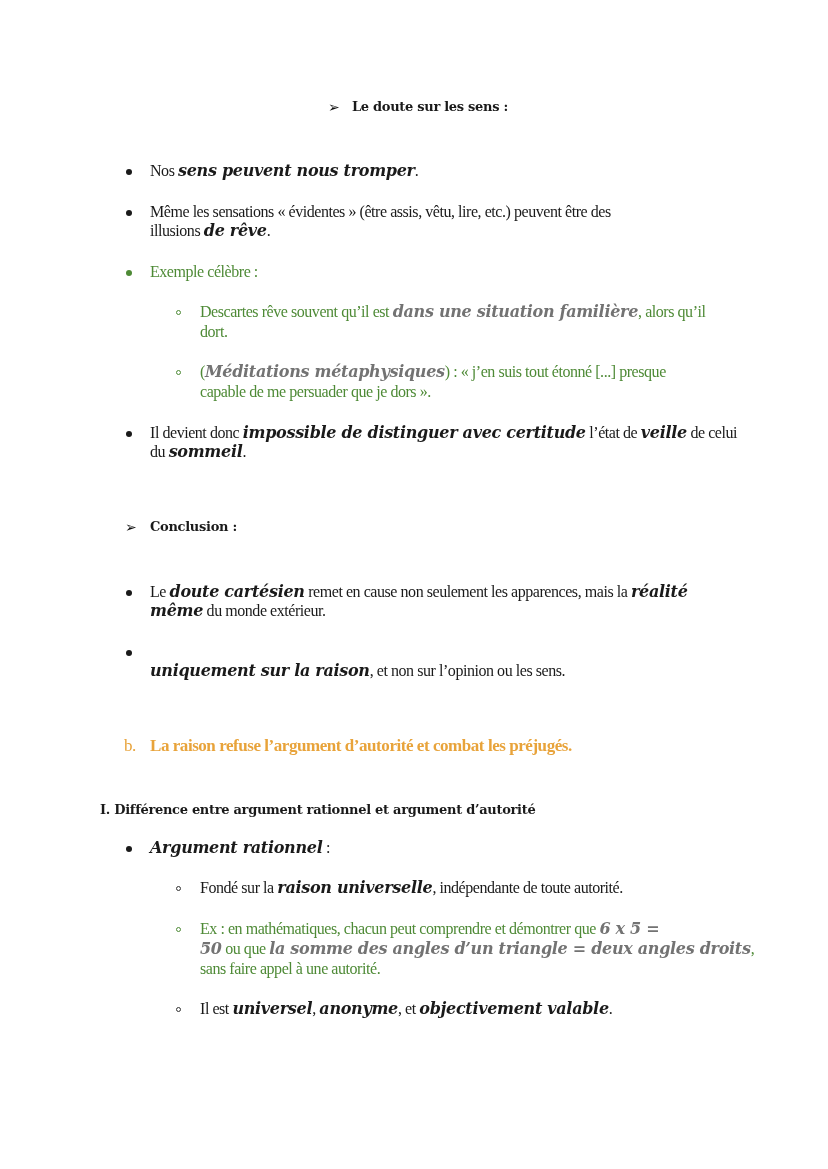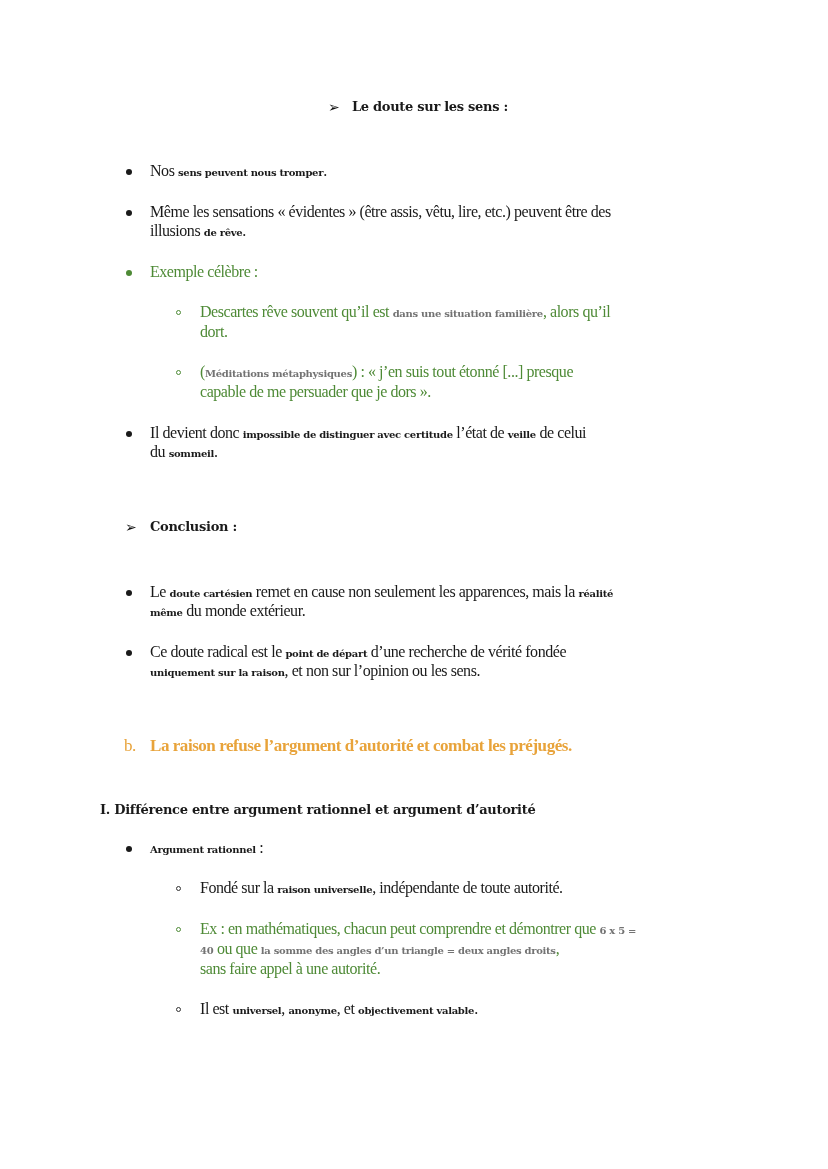--- a/index.html
+++ b/index.html
@@ -4,21 +4,21 @@
 <style>
   html, body { margin: 0; padding: 0; background: #ffffff; }
   body {
     width: 828px; height: 1169px; position: relative; overflow: hidden;
     font-family: "DejaVu Serif", "Liberation Serif", serif;
     color: #1a1a1a;
     font-size: 15px;
   }
   .page { position: absolute; left: 0; top: 0; width: 828px; height: 1169px; }
   .line { position: absolute; white-space: nowrap; line-height: 20px; letter-spacing: -0.45px; font-family: "Liberation Serif", serif; font-size: 16px; }
-  b { font-weight: bold; font-family: "DejaVu Serif", serif; font-size: 10px; letter-spacing: -0.3px; }
+  b { font-weight: bold; font-family: "DejaVu Serif", serif; font-size: 16px; letter-spacing: -0.3px; font-style: italic; }
   .green { color: #4e8a36; }
   .green b { color: #737373; }
   .orange { color: #e8a33a; font-size: 17px; }
   .bullet { position: absolute; width: 6px; height: 6px; border-radius: 50%; background: #1a1a1a; }
   .bullet.green-dot { background: #4e8a36; }
   .circle { position: absolute; width: 5px; height: 5px; border-radius: 50%; border: 1.3px solid #333; box-sizing: border-box; }
   .circle.green-circle { border-color: #4e8a36; }
   .arrow { position: absolute; font-size: 14px; font-family: "DejaVu Sans", sans-serif; color: #111; }
   .heading { font-weight: bold; font-family: "DejaVu Serif", serif; font-size: 13px; letter-spacing: -0.3px; position:absolute; white-space: nowrap; }
 </style>
@@ -75,23 +75,20 @@
 
   <span class="bullet" style="left:126px; top:590px;"></span>
   <div class="line" style="left:150px; top:582px;">
     <span>Le </span><b>doute cartésien</b><span> remet en cause non seulement les apparences, mais la </span><b>réalité</b>
   </div>
   <div class="line" style="left:150px; top:601px;">
     <b>même</b><span> du monde extérieur.</span>
   </div>
 
   <span class="bullet" style="left:126px; top:650px;"></span>
-  <div class="line" style="left:150px; top:642px;">
-    <span>Ce doute radical est le </span><b>point de départ</b><span> d’une recherche de vérité fondée</span>
-  </div>
   <div class="line" style="left:150px; top:661px;">
     <b>uniquement sur la raison</b><span>, et non sur l’opinion ou les sens.</span>
   </div>
 
   <div class="line orange" style="left:124px; top:736px;">b.</div>
   <div class="line orange" style="left:150px; top:736px;font-weight:bold;">La raison refuse l’argument d’autorité et combat les préjugés.</div>
 
   <span class="heading" style="left:100px; top:802px;">I. Différence entre argument rationnel et argument d’autorité</span>
 
   <span class="bullet" style="left:126px; top:846px;"></span>
@@ -102,21 +99,21 @@
   <span class="circle" style="left:176px; top:886px;"></span>
   <div class="line" style="left:200px; top:878px;">
     <span>Fondé sur la </span><b>raison universelle</b><span>, indépendante de toute autorité.</span>
   </div>
 
   <span class="circle green-circle" style="left:176px; top:927px;"></span>
   <div class="line green" style="left:200px; top:919px;">
     <span>Ex : en mathématiques, chacun peut comprendre et démontrer que </span><b>6 x 5 =</b>
   </div>
   <div class="line green" style="left:200px; top:939px;">
-    <b>40</b><span> ou que </span><b>la somme des angles d’un triangle = deux angles droits</b><span>,</span>
+    <b>50</b><span> ou que </span><b>la somme des angles d’un triangle = deux angles droits</b><span>,</span>
   </div>
   <div class="line green" style="left:200px; top:959px;">
     <span>sans faire appel à une autorité.</span>
   </div>
 
   <span class="circle" style="left:176px; top:1007px;"></span>
   <div class="line" style="left:200px; top:999px;">
     <span>Il est </span><b>universel</b><span>, </span><b>anonyme</b><span>, et </span><b>objectivement valable</b><span>.</span>
   </div>
 

